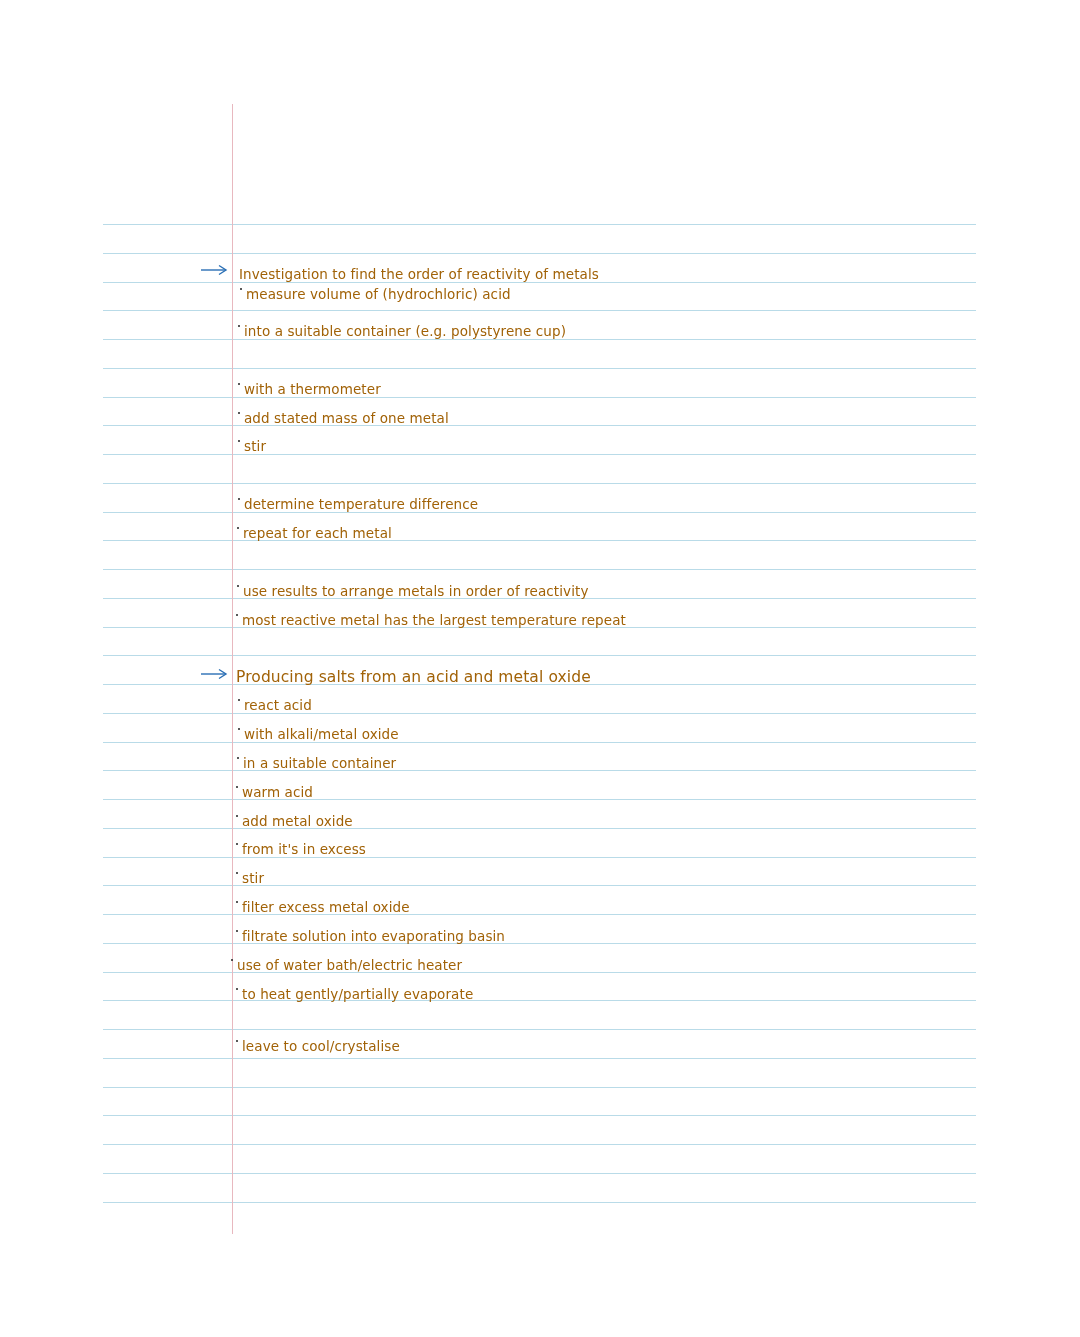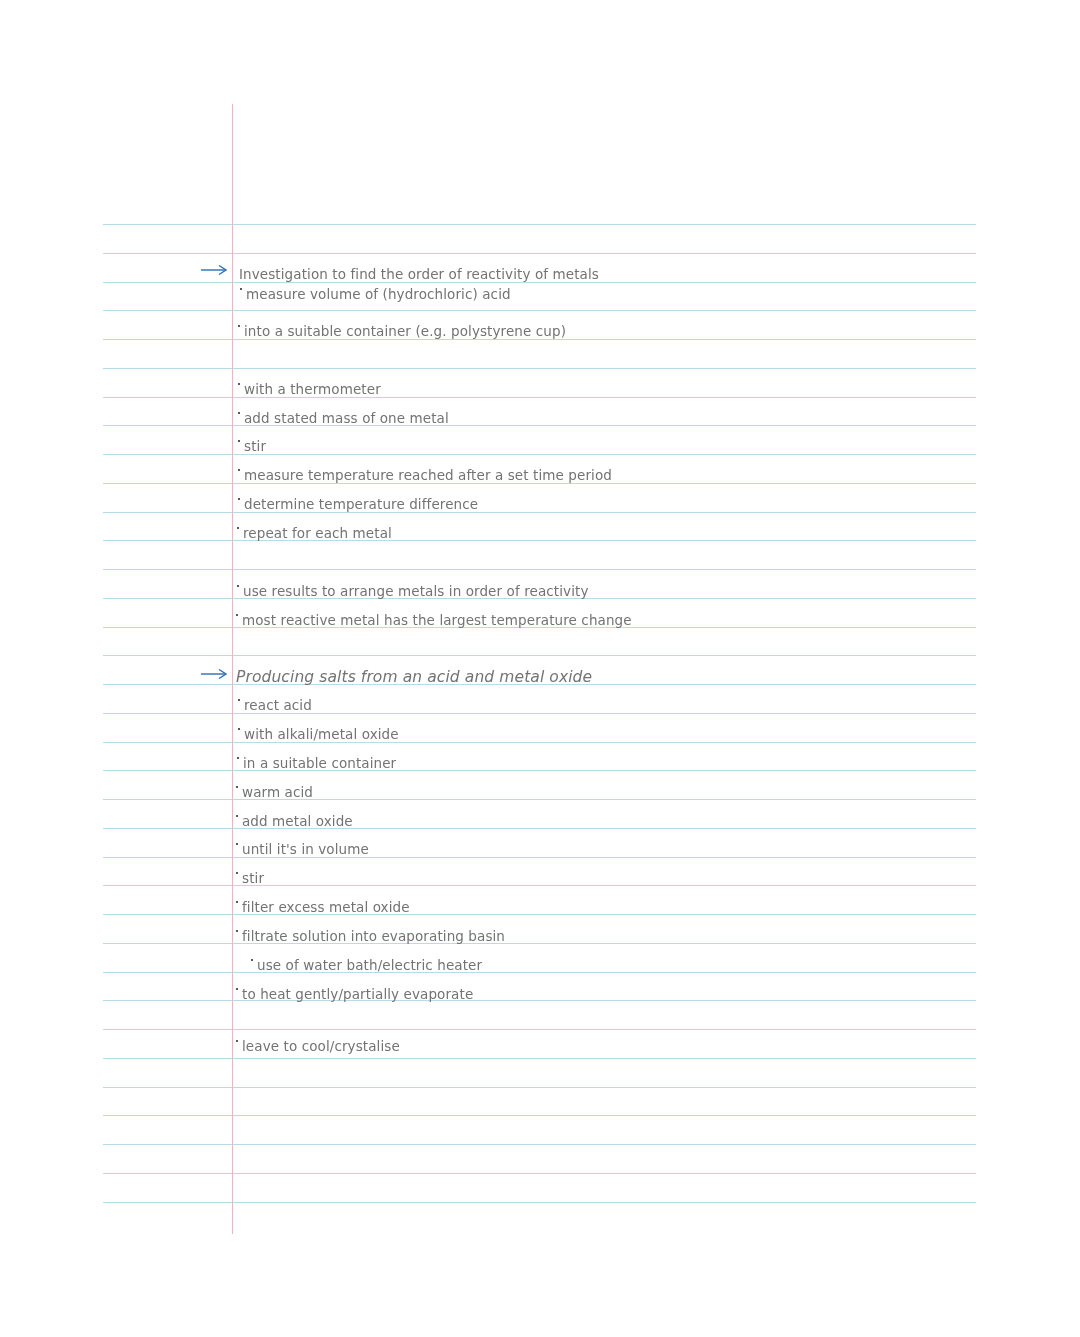--- a/index.html
+++ b/index.html
@@ -41,27 +41,26 @@
       left: 236px;
       top: 199px;
       font-size: 21px;
       color: #111111;
       letter-spacing: 0.2px;
       white-space: nowrap;
     }
     .line-text {
       position: absolute;
       font-size: 13.5px;
-      color: #737373;
+      color: #a16207;
       white-space: nowrap;
       letter-spacing: 0.1px;
     }
     .line-text.heading {
       font-size: 15.5px;
-      font-style: italic;
     }
     .bullet {
       display: inline-block;
       width: 2px;
       height: 2px;
       border-radius: 50%;
       background: #222;
       vertical-align: 9px;
       margin-right: 4px;
     }
@@ -122,38 +121,37 @@
     <line x1="1" y1="6" x2="26" y2="6" stroke="#2a6fb5" stroke-width="1.4"></line>
     <polyline points="19,1.5 26,6 19,10.5" fill="none" stroke="#2a6fb5" stroke-width="1.4"></polyline>
   </svg>
   <div class="line-text" style="left:239px;top:266px">Investigation to find the order of reactivity of metals</div>
 
   <div class="line-text" style="left:240px;top:286px"><span class="bullet"></span><span>measure volume of (hydrochloric) acid</span></div>
   <div class="line-text" style="left:238px;top:323px"><span class="bullet"></span><span>into a suitable container (e.g. polystyrene cup)</span></div>
   <div class="line-text" style="left:238px;top:381px"><span class="bullet"></span><span>with a thermometer</span></div>
   <div class="line-text" style="left:238px;top:410px"><span class="bullet"></span><span>add stated mass of one metal</span></div>
   <div class="line-text" style="left:238px;top:438px"><span class="bullet"></span><span>stir</span></div>
-  <div class="line-text" style="left:238px;top:467px"><span class="bullet"></span><span>measure temperature reached after a set time period</span></div>
   <div class="line-text" style="left:238px;top:496px"><span class="bullet"></span><span>determine temperature difference</span></div>
   <div class="line-text" style="left:237px;top:525px"><span class="bullet"></span><span>repeat for each metal</span></div>
   <div class="line-text" style="left:237px;top:583px"><span class="bullet"></span><span>use results to arrange metals in order of reactivity</span></div>
-  <div class="line-text" style="left:236px;top:612px"><span class="bullet"></span><span>most reactive metal has the largest temperature change</span></div>
+  <div class="line-text" style="left:236px;top:612px"><span class="bullet"></span><span>most reactive metal has the largest temperature repeat</span></div>
 
   <svg class="arrow" style="top:668px" viewBox="0 0 28 12">
     <line x1="1" y1="6" x2="26" y2="6" stroke="#2a6fb5" stroke-width="1.4"></line>
     <polyline points="19,1.5 26,6 19,10.5" fill="none" stroke="#2a6fb5" stroke-width="1.4"></polyline>
   </svg>
   <div class="line-text heading" style="left:236px;top:668px">Producing salts from an acid and metal oxide</div>
 
   <div class="line-text" style="left:238px;top:697px"><span class="bullet"></span><span>react acid</span></div>
   <div class="line-text" style="left:238px;top:726px"><span class="bullet"></span><span>with alkali/metal oxide</span></div>
   <div class="line-text" style="left:237px;top:755px"><span class="bullet"></span><span>in a suitable container</span></div>
   <div class="line-text" style="left:236px;top:784px"><span class="bullet"></span><span>warm acid</span></div>
   <div class="line-text" style="left:236px;top:813px"><span class="bullet"></span><span>add metal oxide</span></div>
-  <div class="line-text" style="left:236px;top:841px"><span class="bullet"></span><span>until it's in volume</span></div>
+  <div class="line-text" style="left:236px;top:841px"><span class="bullet"></span><span>from it's in excess</span></div>
   <div class="line-text" style="left:236px;top:870px"><span class="bullet"></span><span>stir</span></div>
   <div class="line-text" style="left:236px;top:899px"><span class="bullet"></span><span>filter excess metal oxide</span></div>
   <div class="line-text" style="left:236px;top:928px"><span class="bullet"></span><span>filtrate solution into evaporating basin</span></div>
-  <div class="line-text" style="left:251px;top:957px"><span class="bullet"></span><span>use of water bath/electric heater</span></div>
+  <div class="line-text" style="left:231px;top:957px"><span class="bullet"></span><span>use of water bath/electric heater</span></div>
   <div class="line-text" style="left:236px;top:986px"><span class="bullet"></span><span>to heat gently/partially evaporate</span></div>
   <div class="line-text" style="left:236px;top:1038px"><span class="bullet"></span><span>leave to cool/crystalise</span></div>
 
 </div>
 
 </body></html>

